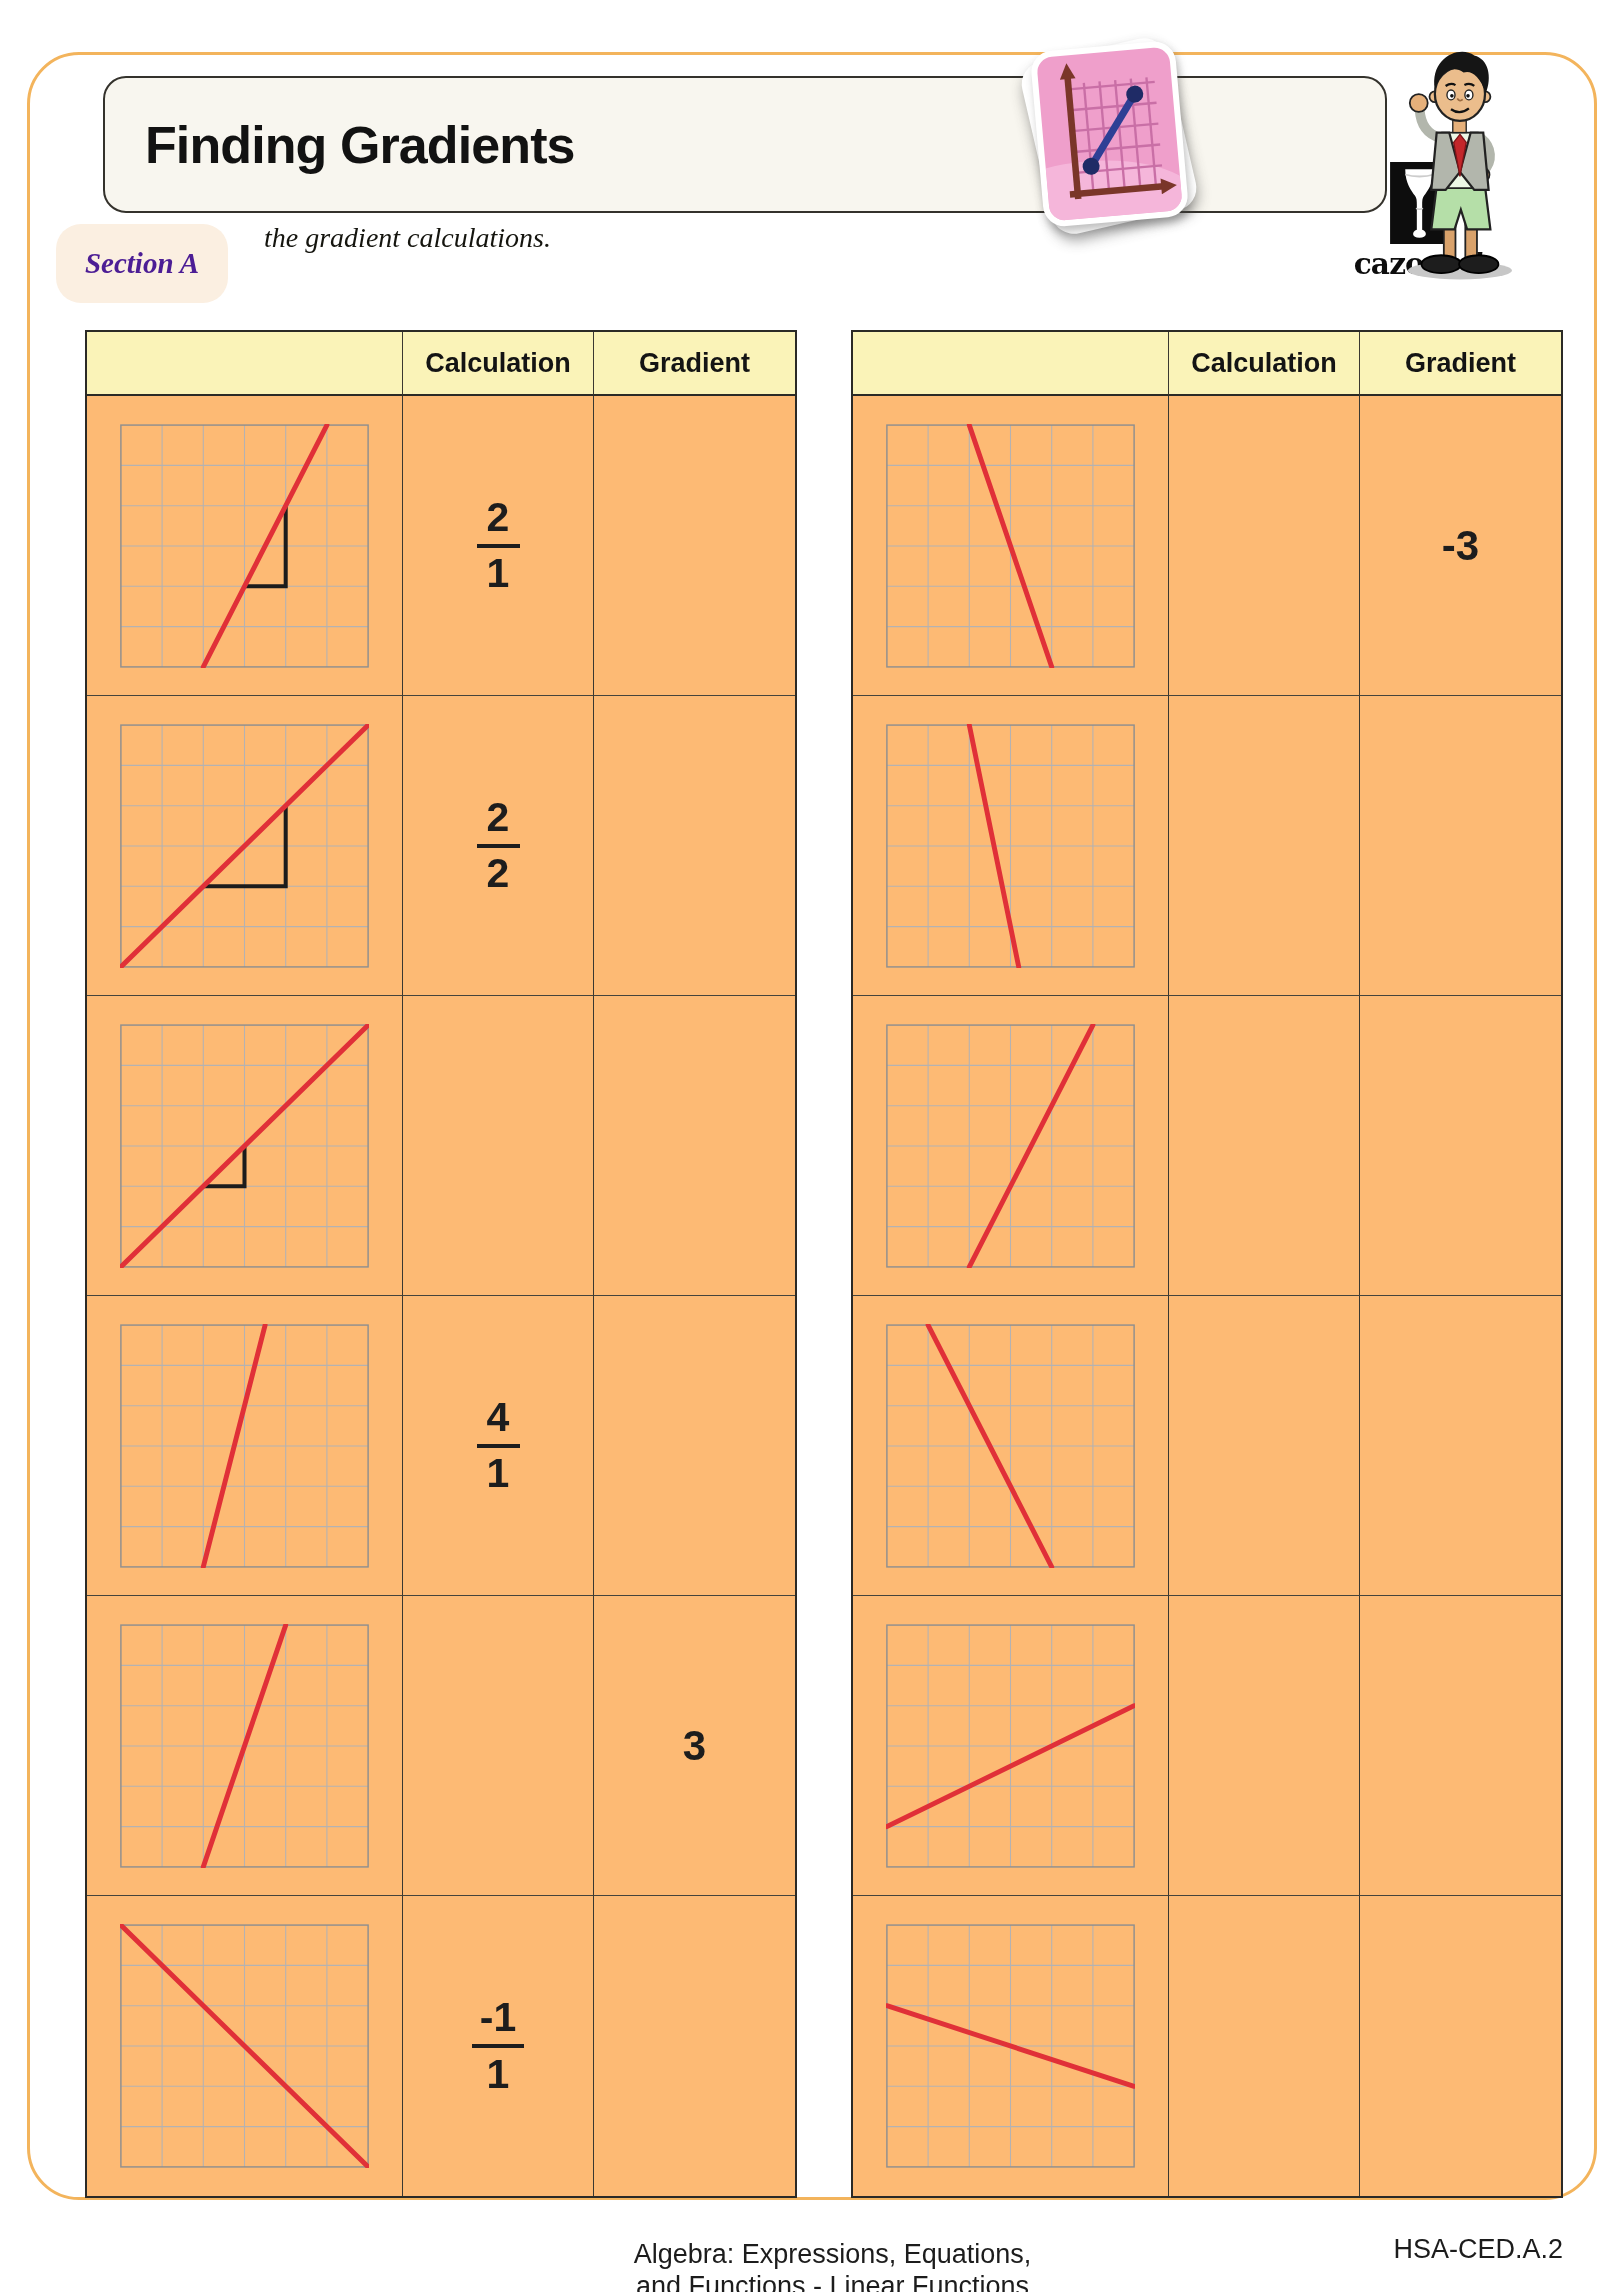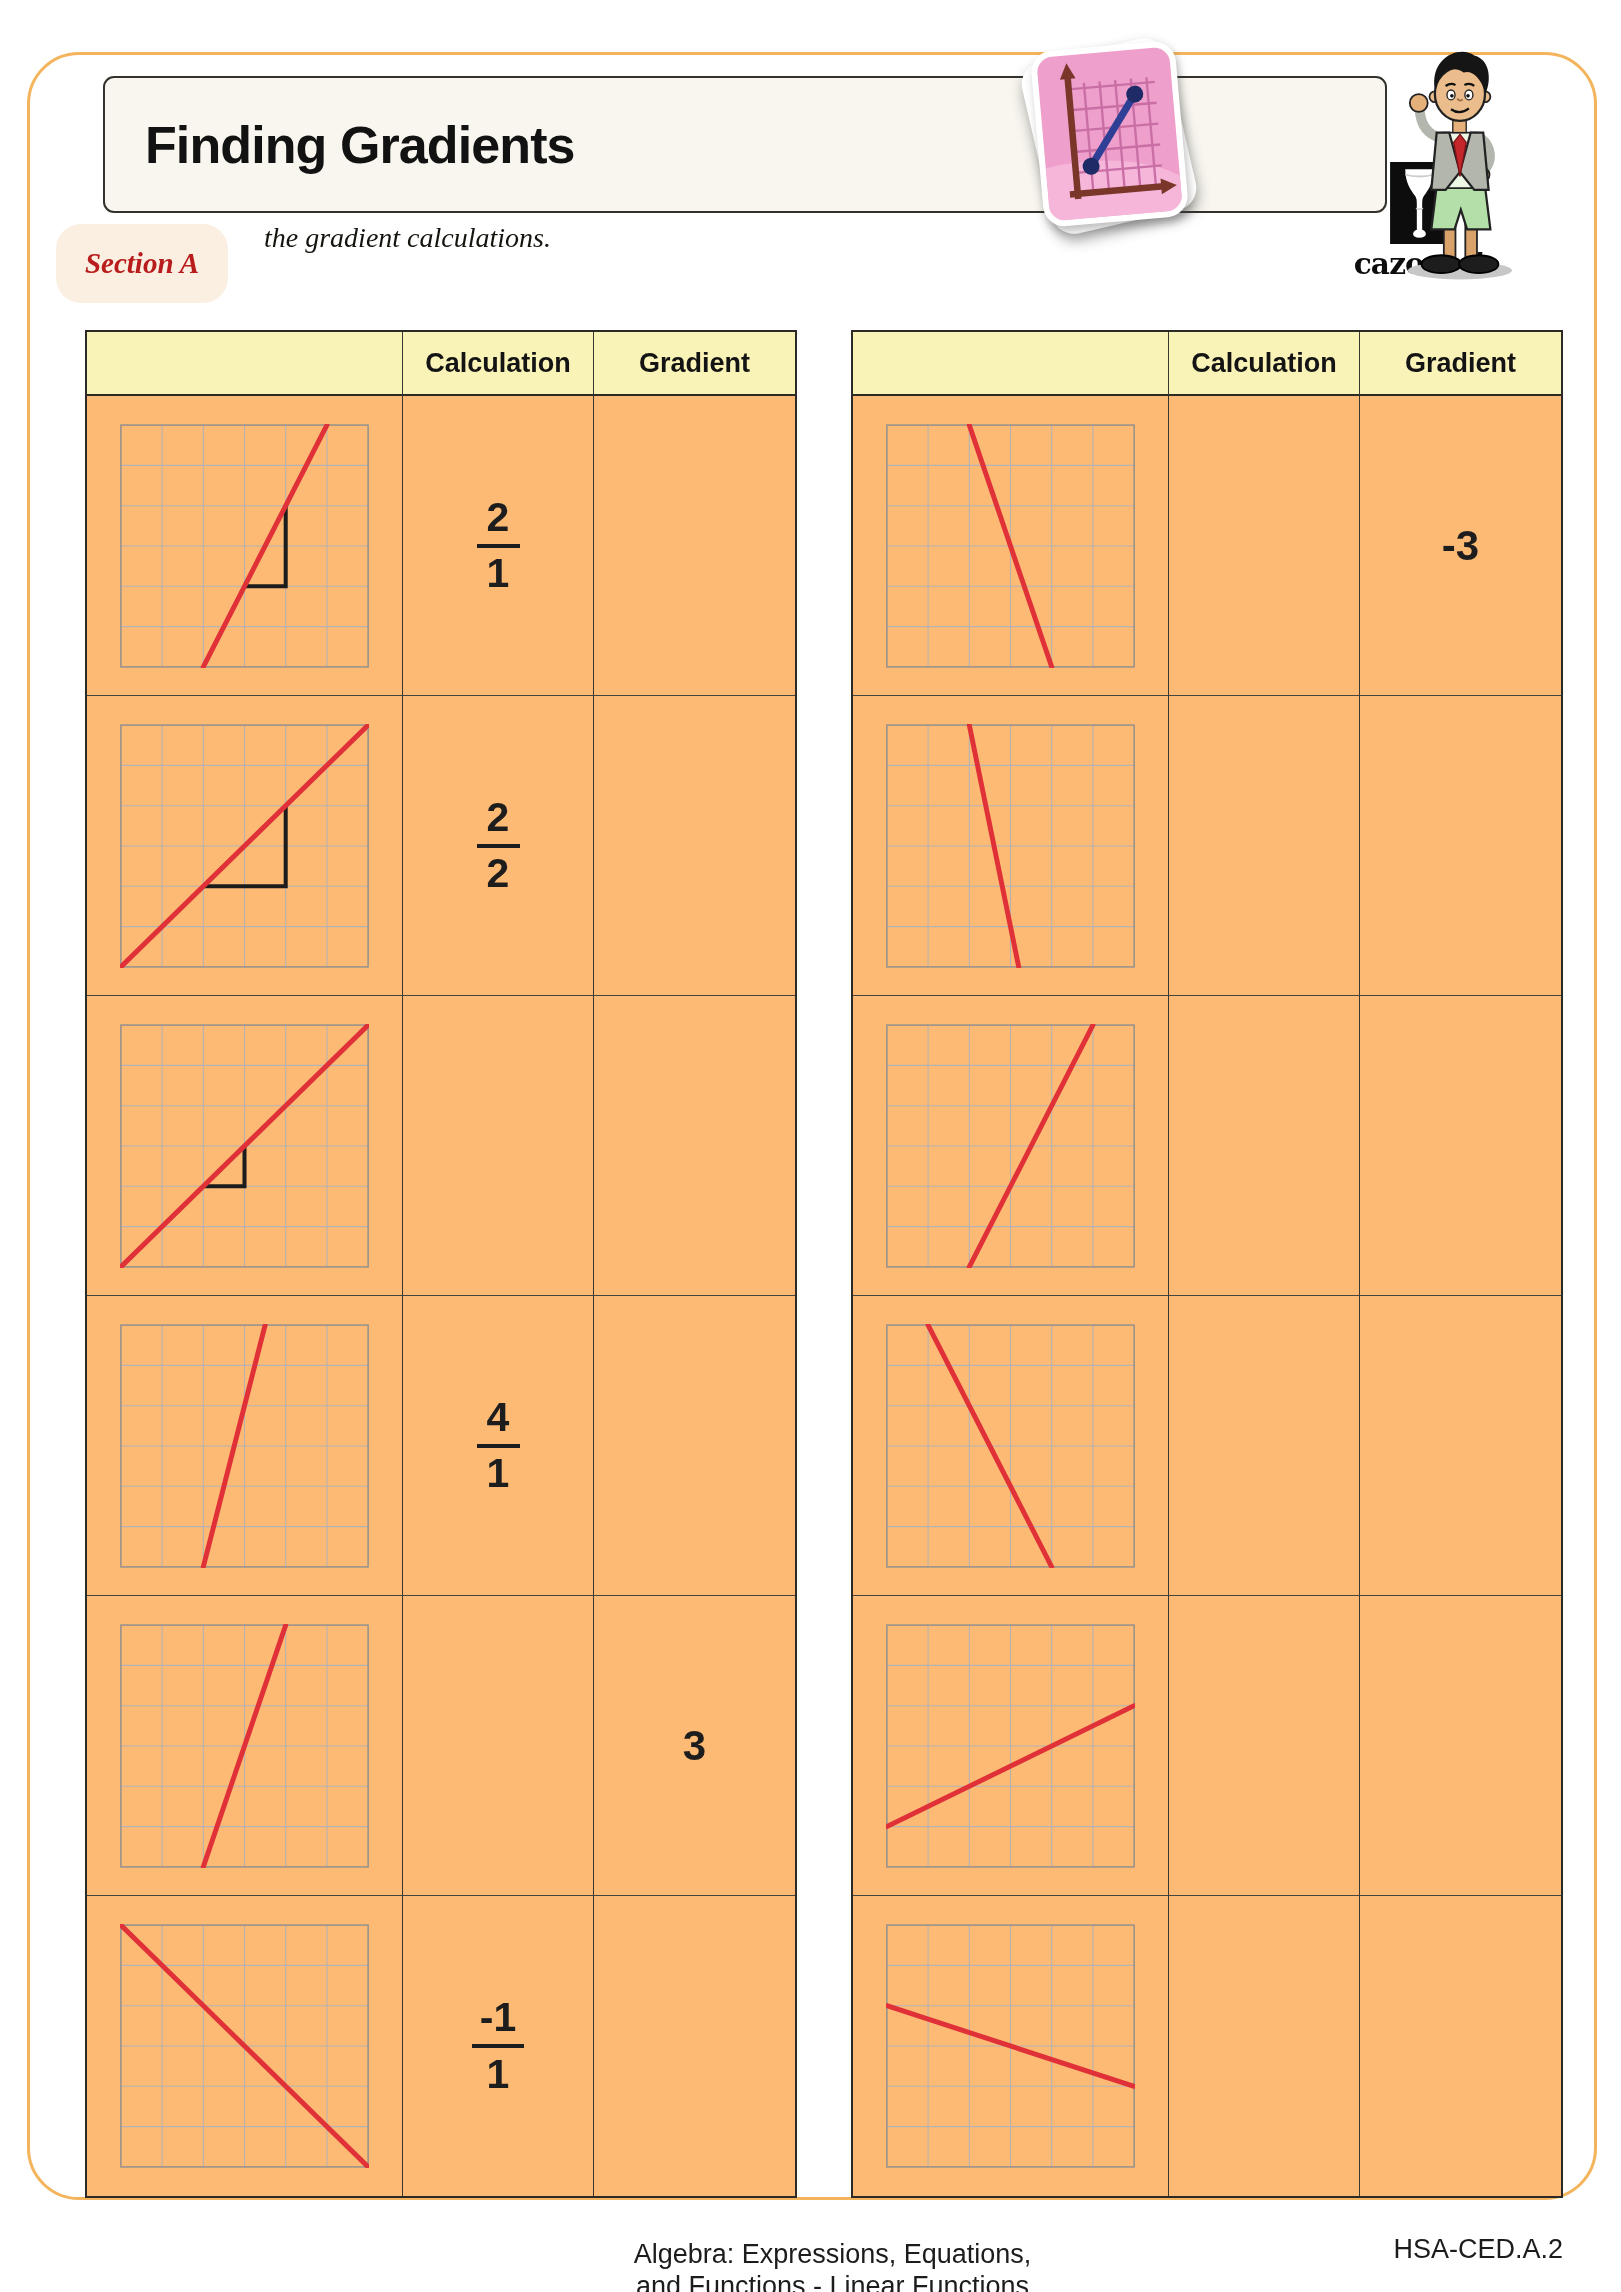--- a/index.html
+++ b/index.html
@@ -7,21 +7,21 @@
     position:relative; width:1622px; height:2293px; background:#ffffff;
     font-family:"Liberation Sans", sans-serif; color:#1c1c1c; overflow:hidden;
   }
   .orange-frame {
     position:absolute; left:27px; top:52px; width:1564px; height:2142px;
     border:3.6px solid #F3B45C; border-radius:52px; pointer-events:none;
   }
   
   .header-box {
     position:absolute; left:103px; top:76px; width:1280px; height:133px;
-    background:#F8F6EF; border:2.7px solid #34322C; border-radius:11px;
+    background:#F8F6EF; border:2.7px solid #34322C; border-radius:23px;
   }
   .page-title {
     position:absolute; left:40px; top:0; height:133px; display:flex; align-items:center;
     font-size:52px; font-weight:bold; letter-spacing:-0.9px; color:#121212;
   }
   .cazoom-logo { position:absolute; left:1243px; top:84px; width:143px; text-align:center; }
   .logo-square { width:59px; height:82px; margin:0 auto; display:block; }
   .logo-text {
     font-family:"DejaVu Serif", serif; font-weight:bold; font-size:29.6px; color:#0d0d0d;
     letter-spacing:-0.9px; margin-top:1.8px;
@@ -37,21 +37,21 @@
     background:#EF9FCB; border:6.3px solid #ffffff; border-radius:21.5px;
     transform:rotate(-5deg); box-shadow:1.8px 5.4px 9px rgba(70,70,70,0.35);
     overflow:hidden;
   }
   .pink-card svg { width:100%; height:100%; display:block; }
   .mascot { position:absolute; left:1390px; top:43px; width:139px; height:240px; }
   
   .section-label {
     position:absolute; left:56px; top:224px; width:172px; height:79px;
     background:#FBEFE1; border-radius:25px; display:flex; align-items:center; justify-content:center;
-    font-family:"Liberation Serif", serif; font-style:italic; font-weight:bold; font-size:29px; color:#b91c1c;
+    font-family:"Liberation Serif", serif; font-style:italic; font-weight:bold; font-size:29px; color:#4c1d95;
   }
   .instruction {
     position:absolute; left:264px; top:220px; width:1128px;
     font-family:"Liberation Serif", serif; font-style:italic; font-size:28px;
     line-height:1.3; color:#15150f;
   }
   
   .wtable {
     position:absolute; top:330px; display:grid;
     grid-template-columns:316px 191px 201px;

